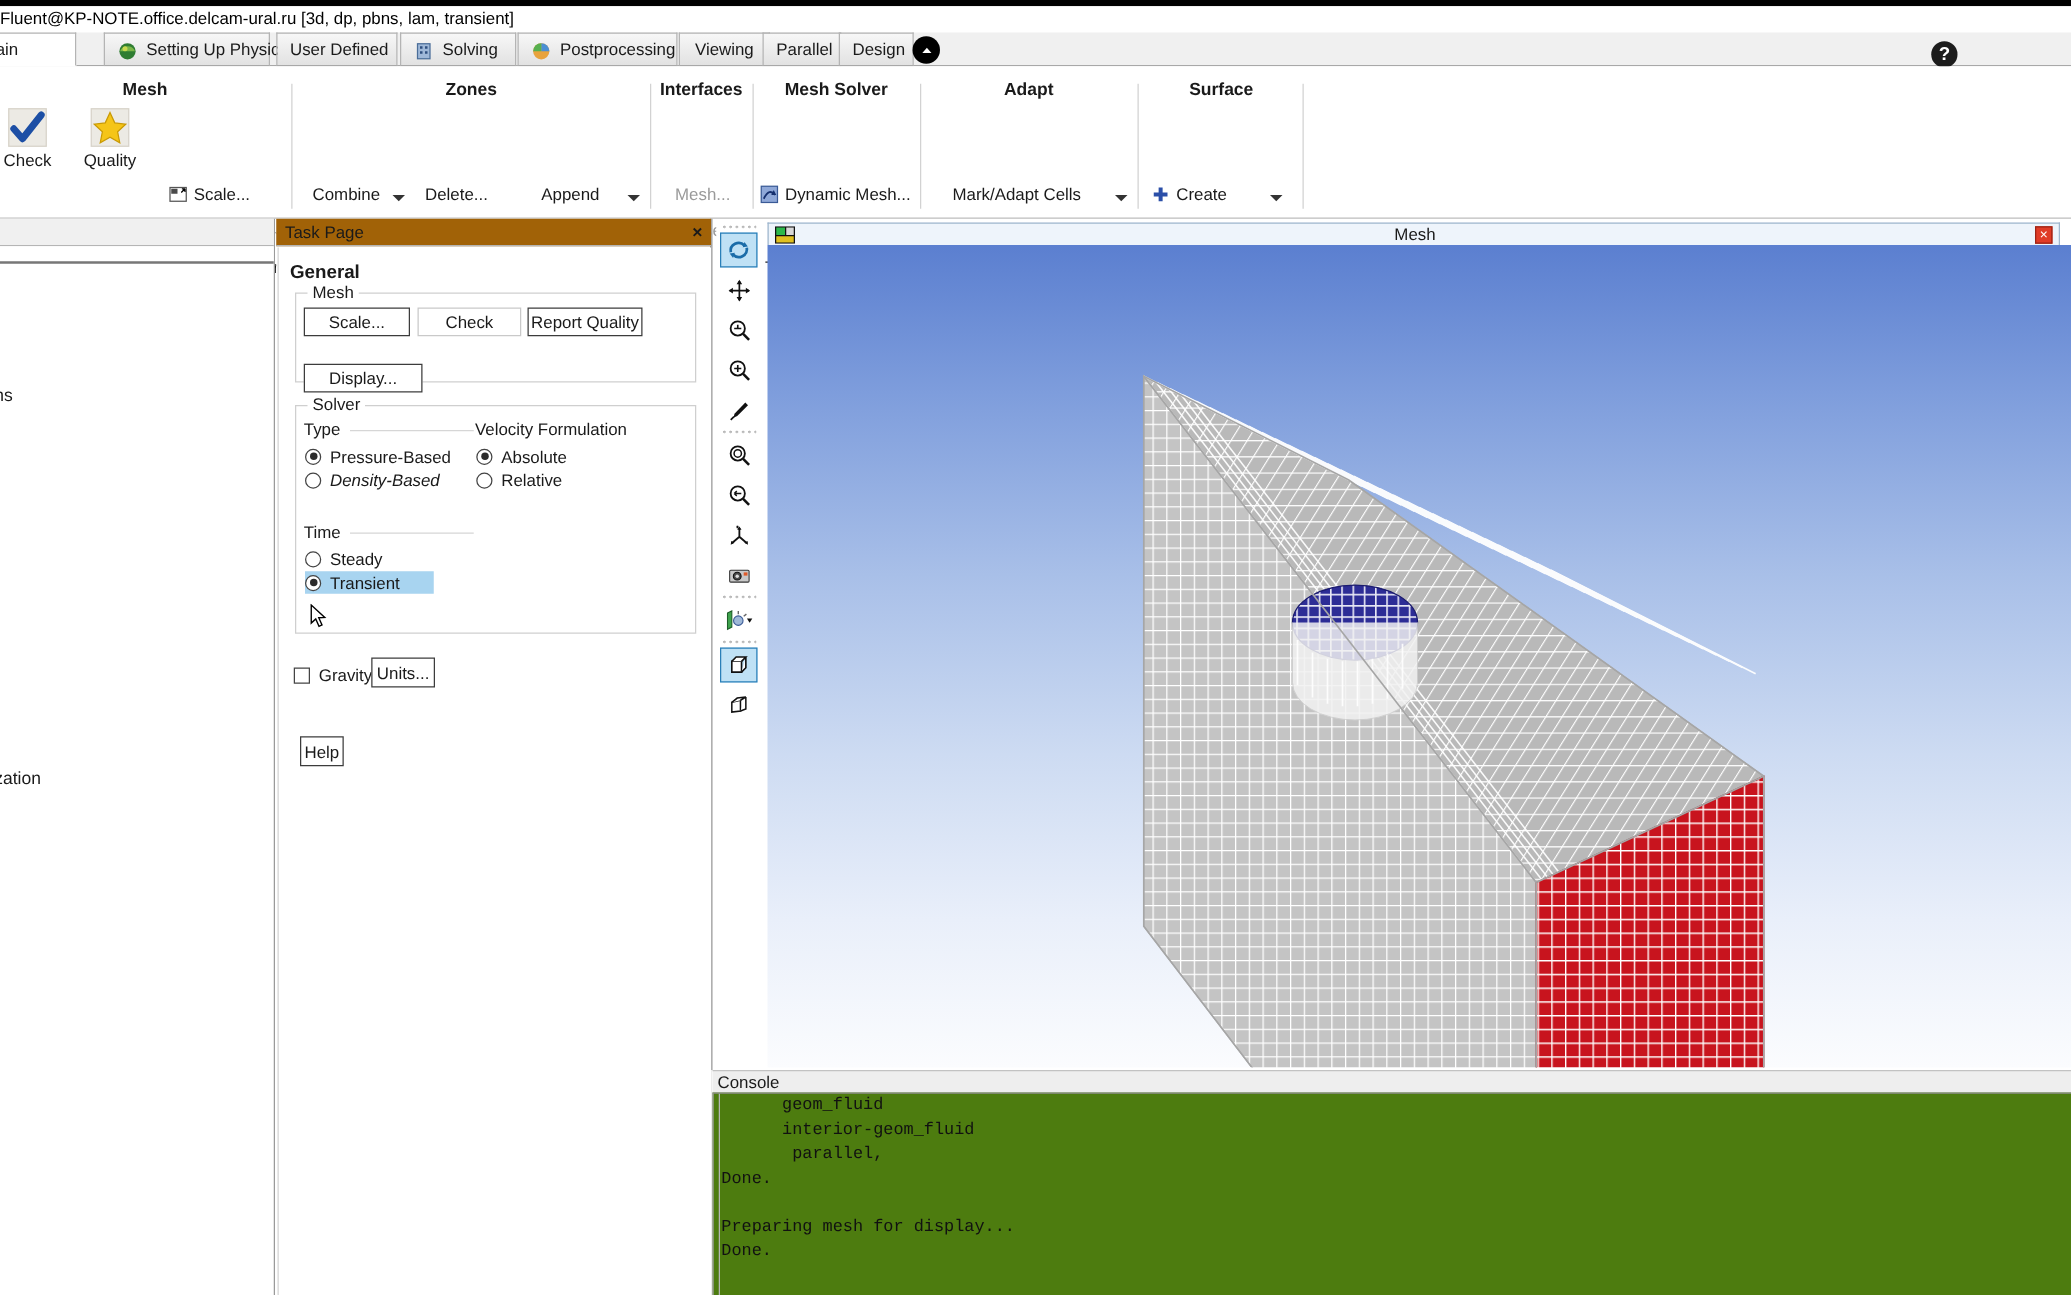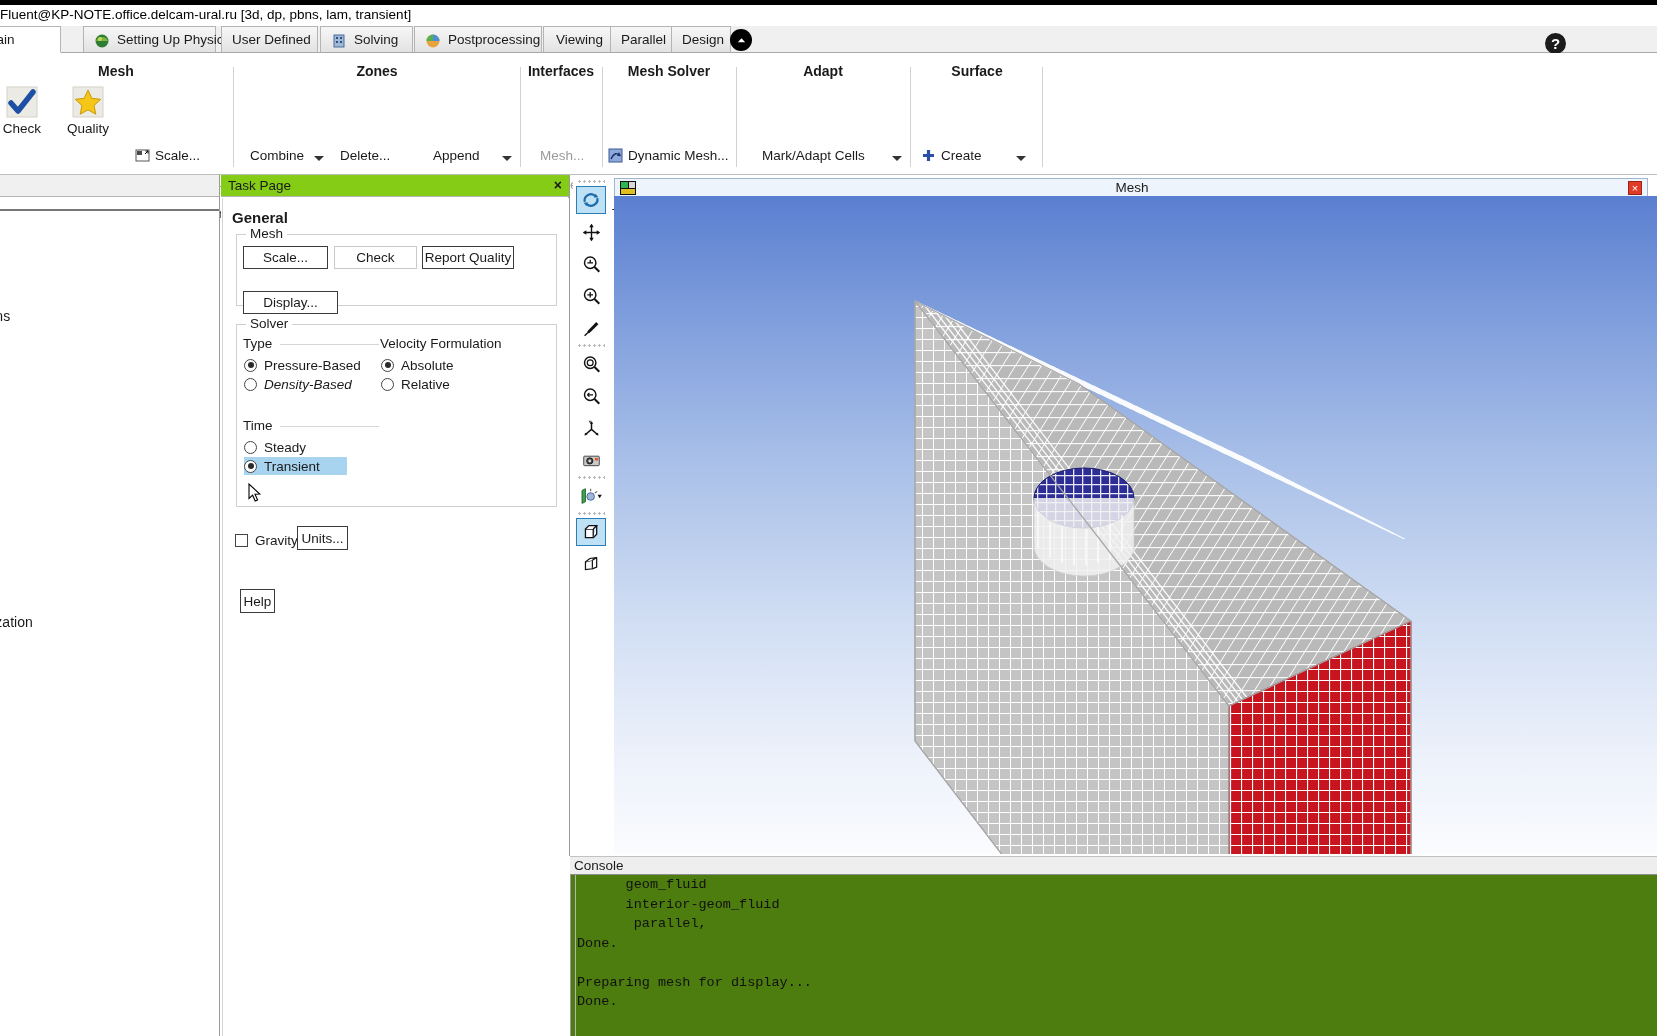--- a/index.html
+++ b/index.html
@@ -94,21 +94,21 @@
     color:#1a1a1a; height:18px; line-height:18px;
   }
 
   
   .taskpanel {
     position:absolute; left:221px; top:175px; width:348px; height:861px;
     background:#fff; border-right:1px solid #9a9a9a;
   }
   .tp-head {
     position:absolute; left:0; top:0; width:348px; height:22px;
-    background:#84cc16; border-bottom:1px solid #b5b5b5;
+    background:#a16207; border-bottom:1px solid #b5b5b5;
     font-size:13.5px; line-height:21px; padding-left:7px;
   }
   .tp-close { position:absolute; right:7px; top:3px; font-size:14px; font-weight:bold; line-height:14px; cursor:default;}
   .tp-body { position:absolute; left:1px; top:23px; width:347px; bottom:0; background:#fff; border-left:1px solid #d4d4d4;}
   .tp-title { position:absolute; left:9px; top:11px; font-weight:bold; font-size:15px; }
   .fieldset {
     position:absolute; border:1px solid #cfcfcf; background:#fff;
   }
   .fslabel {
     position:absolute; top:-9px; left:9px; background:#fff;

